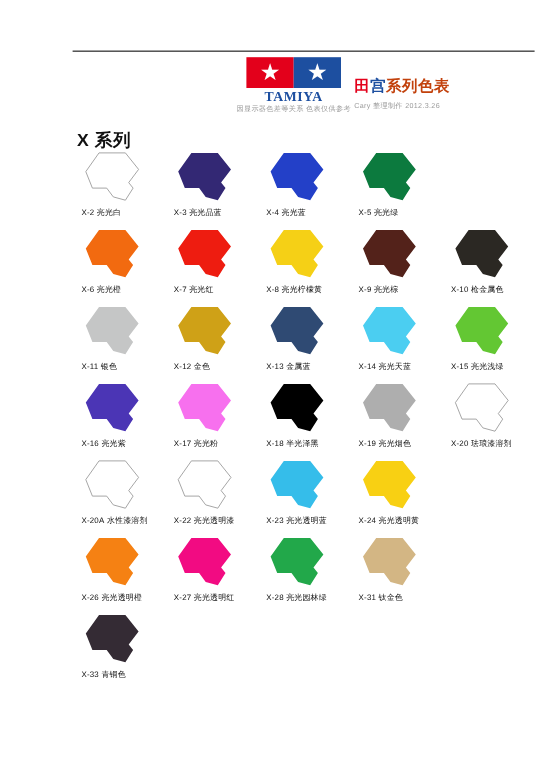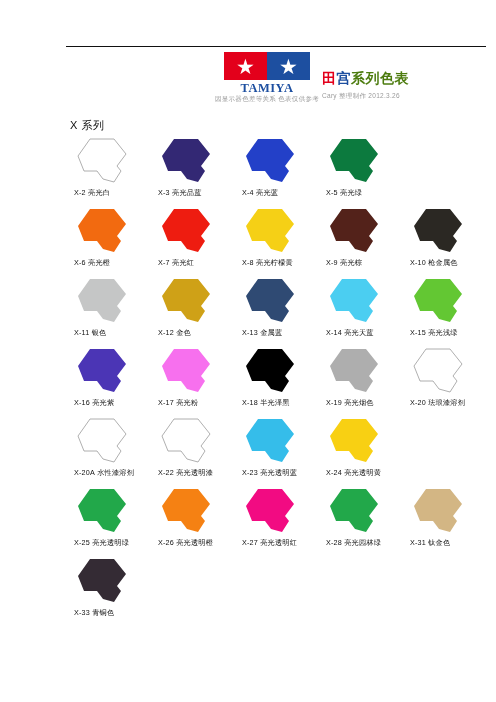--- a/index.html
+++ b/index.html
@@ -48,29 +48,29 @@
     font-size:6.5px;color:#9a9a9a;letter-spacing:.3px;
     white-space:nowrap;
   }
   .title-zh{
     position:absolute;left:322px;top:18px;
     font-size:14px;font-weight:bold;white-space:nowrap;
     letter-spacing:.5px;
   }
   .title-zh .c1{color:#e3001b;}
   .title-zh .c2{color:#1d4fa0;}
-  .title-zh .c3{color:#4d7c0f;}
+  .title-zh .c3{color:#c2410c;}
   .credit{
     position:absolute;left:322px;top:40px;
     font-size:6.5px;color:#9a9a9a;white-space:nowrap;letter-spacing:.3px;
   }
   
   .series-title{
     position:absolute;left:70px;top:118px;
-    font-size:11px;font-weight:normal;color:#111;letter-spacing:.5px;
+    font-size:16px;font-weight:bold;color:#111;letter-spacing:.5px;
   }
   .grid{
     position:absolute;left:70px;top:138px;
     width:420px;
   }
   .row{
     display:flex;
     height:70px;
   }
   .cell{
@@ -311,28 +311,20 @@
               <path d="M14,1 L38,1 L50,16 L41,28 L45,33 L38,44 L27,41 L21,33 L8,33 L2,18 Z" fill="#f8d013" stroke="none"></path>
             </svg>
           </div>
           <div class="caption"><span class="code">X-24</span><span>&nbsp;亮光透明黄</span></div>
         </div>
       </div>
       <div class="row">
         <div class="cell">
           <div class="swatch">
             <svg viewBox="0 0 52 46" xmlns="http://www.w3.org/2000/svg">
-              <path d="M14,1 L38,1 L50,16 L41,28 L45,33 L38,44 L27,41 L21,33 L8,33 L2,18 Z" fill="#22a84a" stroke="none"></path>
-            </svg>
-          </div>
-          <div class="caption"><span class="code">X-25</span><span>&nbsp;亮光透明绿</span></div>
-        </div>
-        <div class="cell">
-          <div class="swatch">
-            <svg viewBox="0 0 52 46" xmlns="http://www.w3.org/2000/svg">
               <path d="M14,1 L38,1 L50,16 L41,28 L45,33 L38,44 L27,41 L21,33 L8,33 L2,18 Z" fill="#f58113" stroke="none"></path>
             </svg>
           </div>
           <div class="caption"><span class="code">X-26</span><span>&nbsp;亮光透明橙</span></div>
         </div>
         <div class="cell">
           <div class="swatch">
             <svg viewBox="0 0 52 46" xmlns="http://www.w3.org/2000/svg">
               <path d="M14,1 L38,1 L50,16 L41,28 L45,33 L38,44 L27,41 L21,33 L8,33 L2,18 Z" fill="#f20b82" stroke="none"></path>
             </svg>

